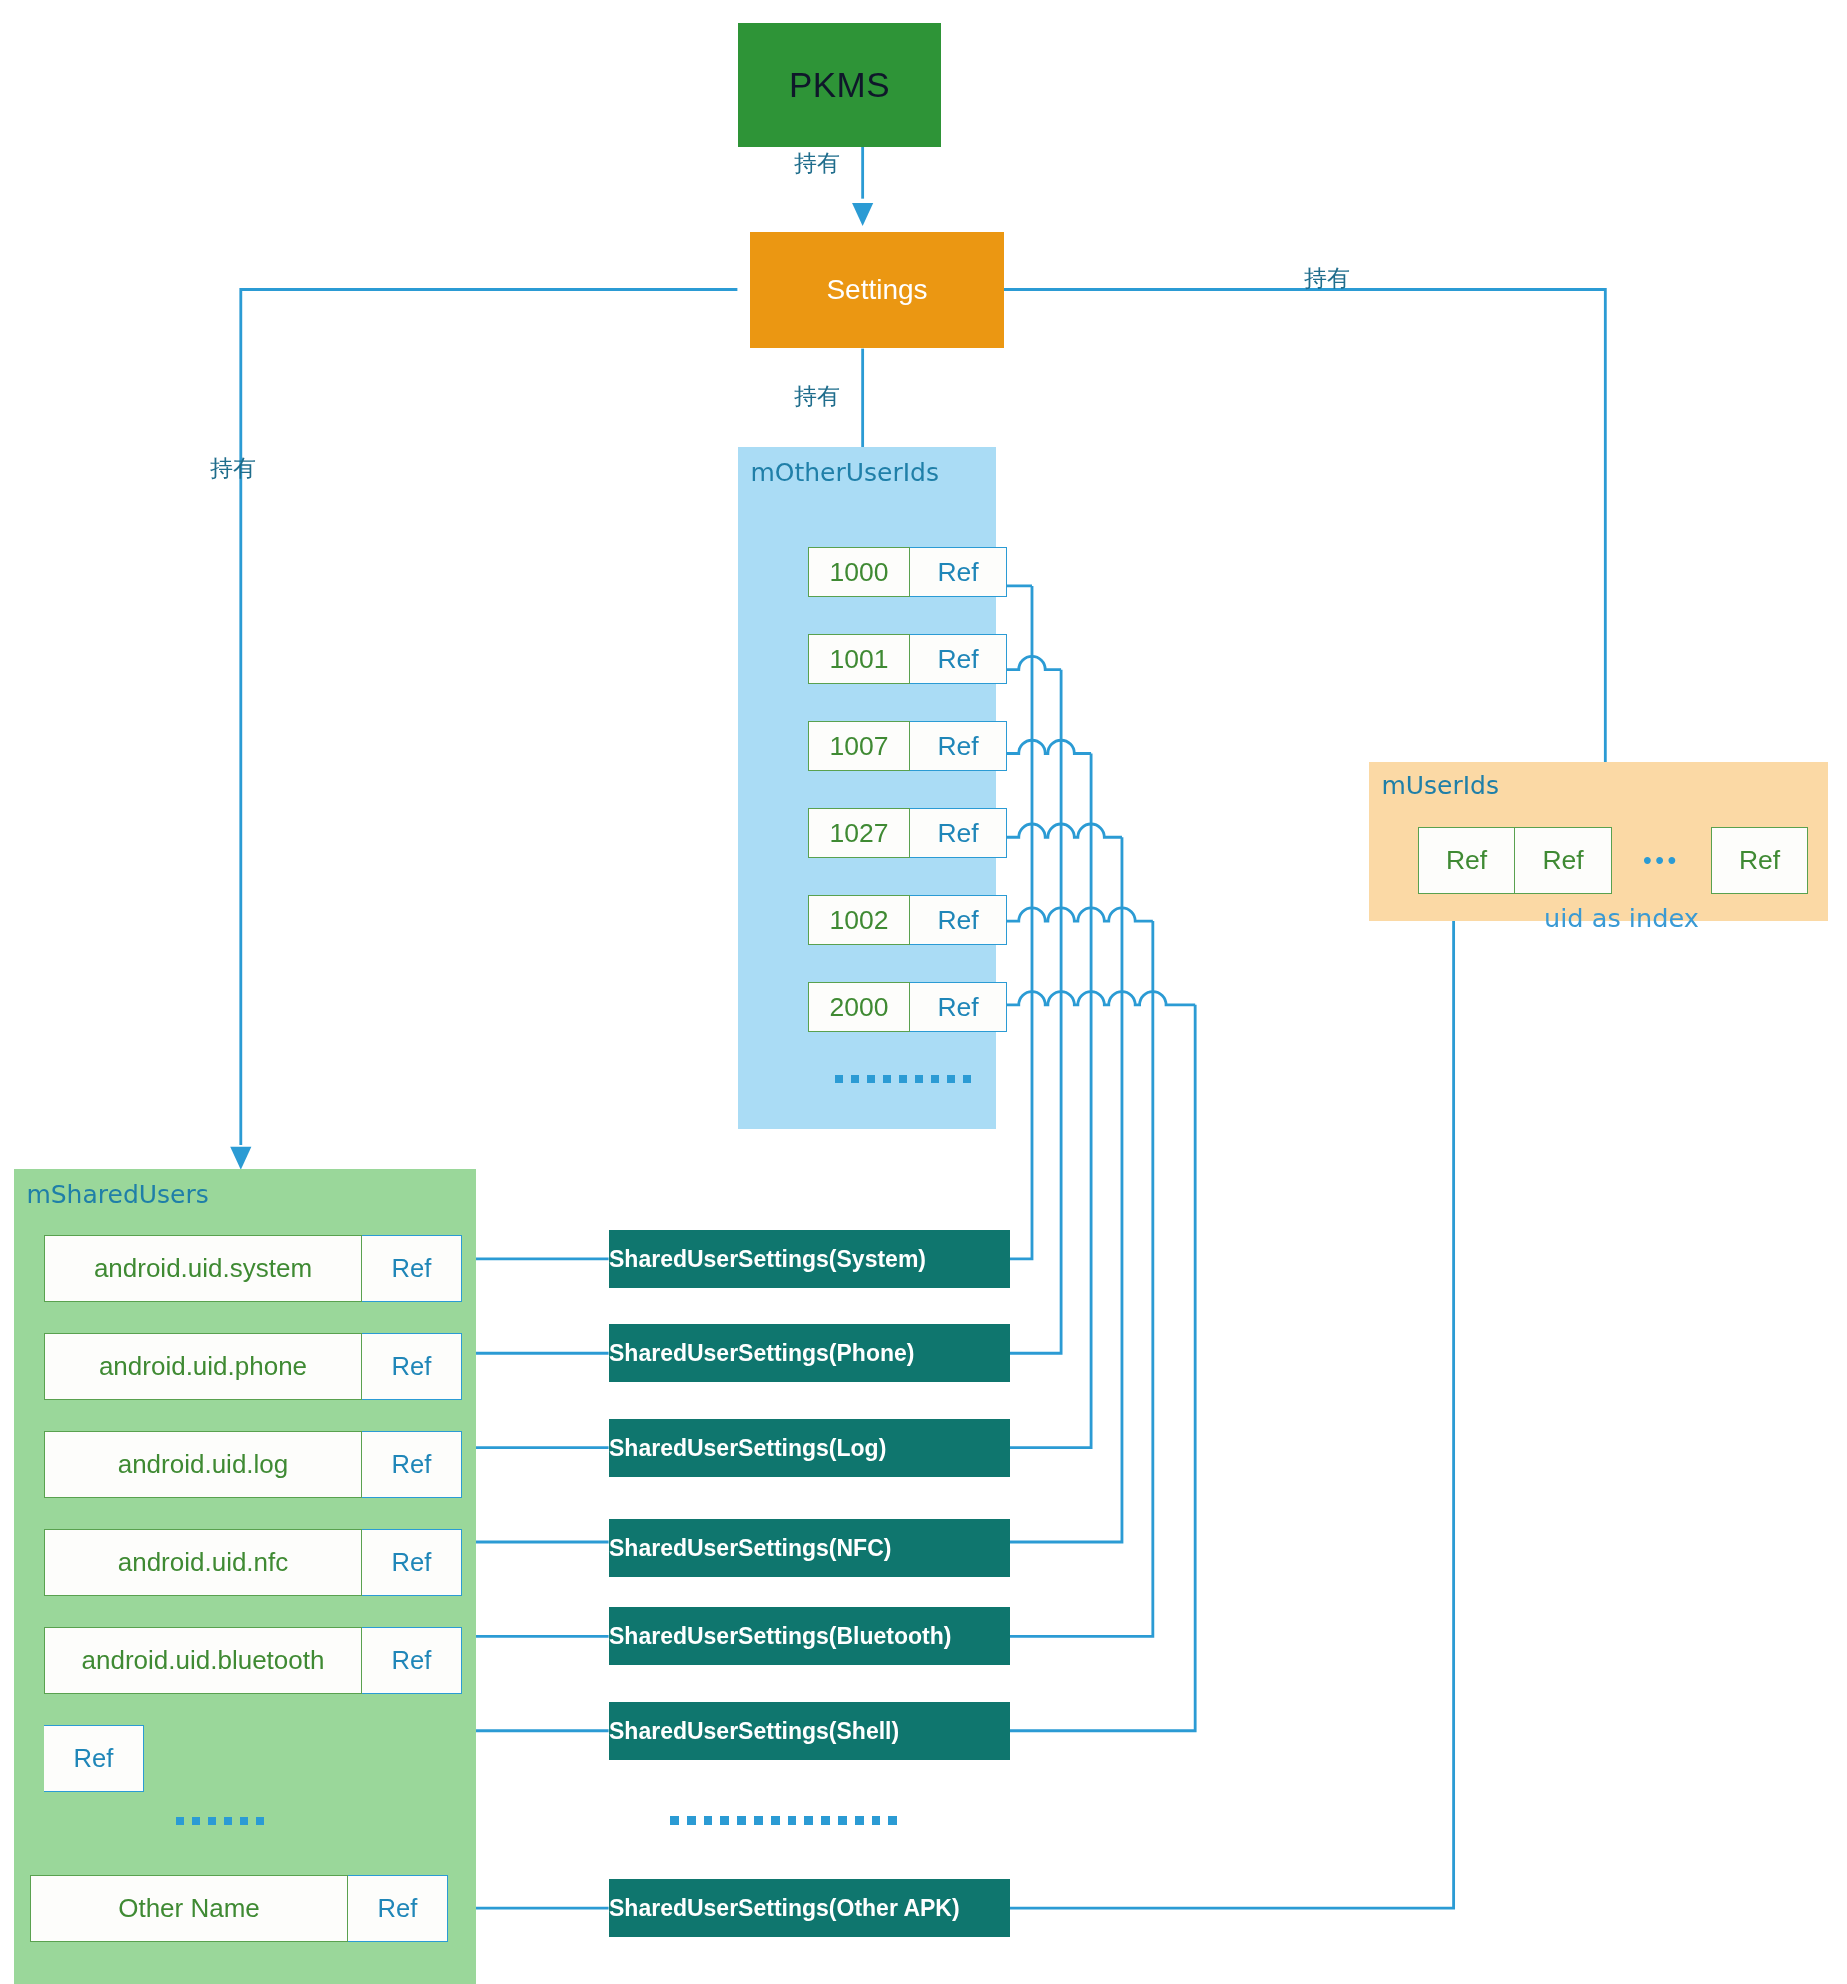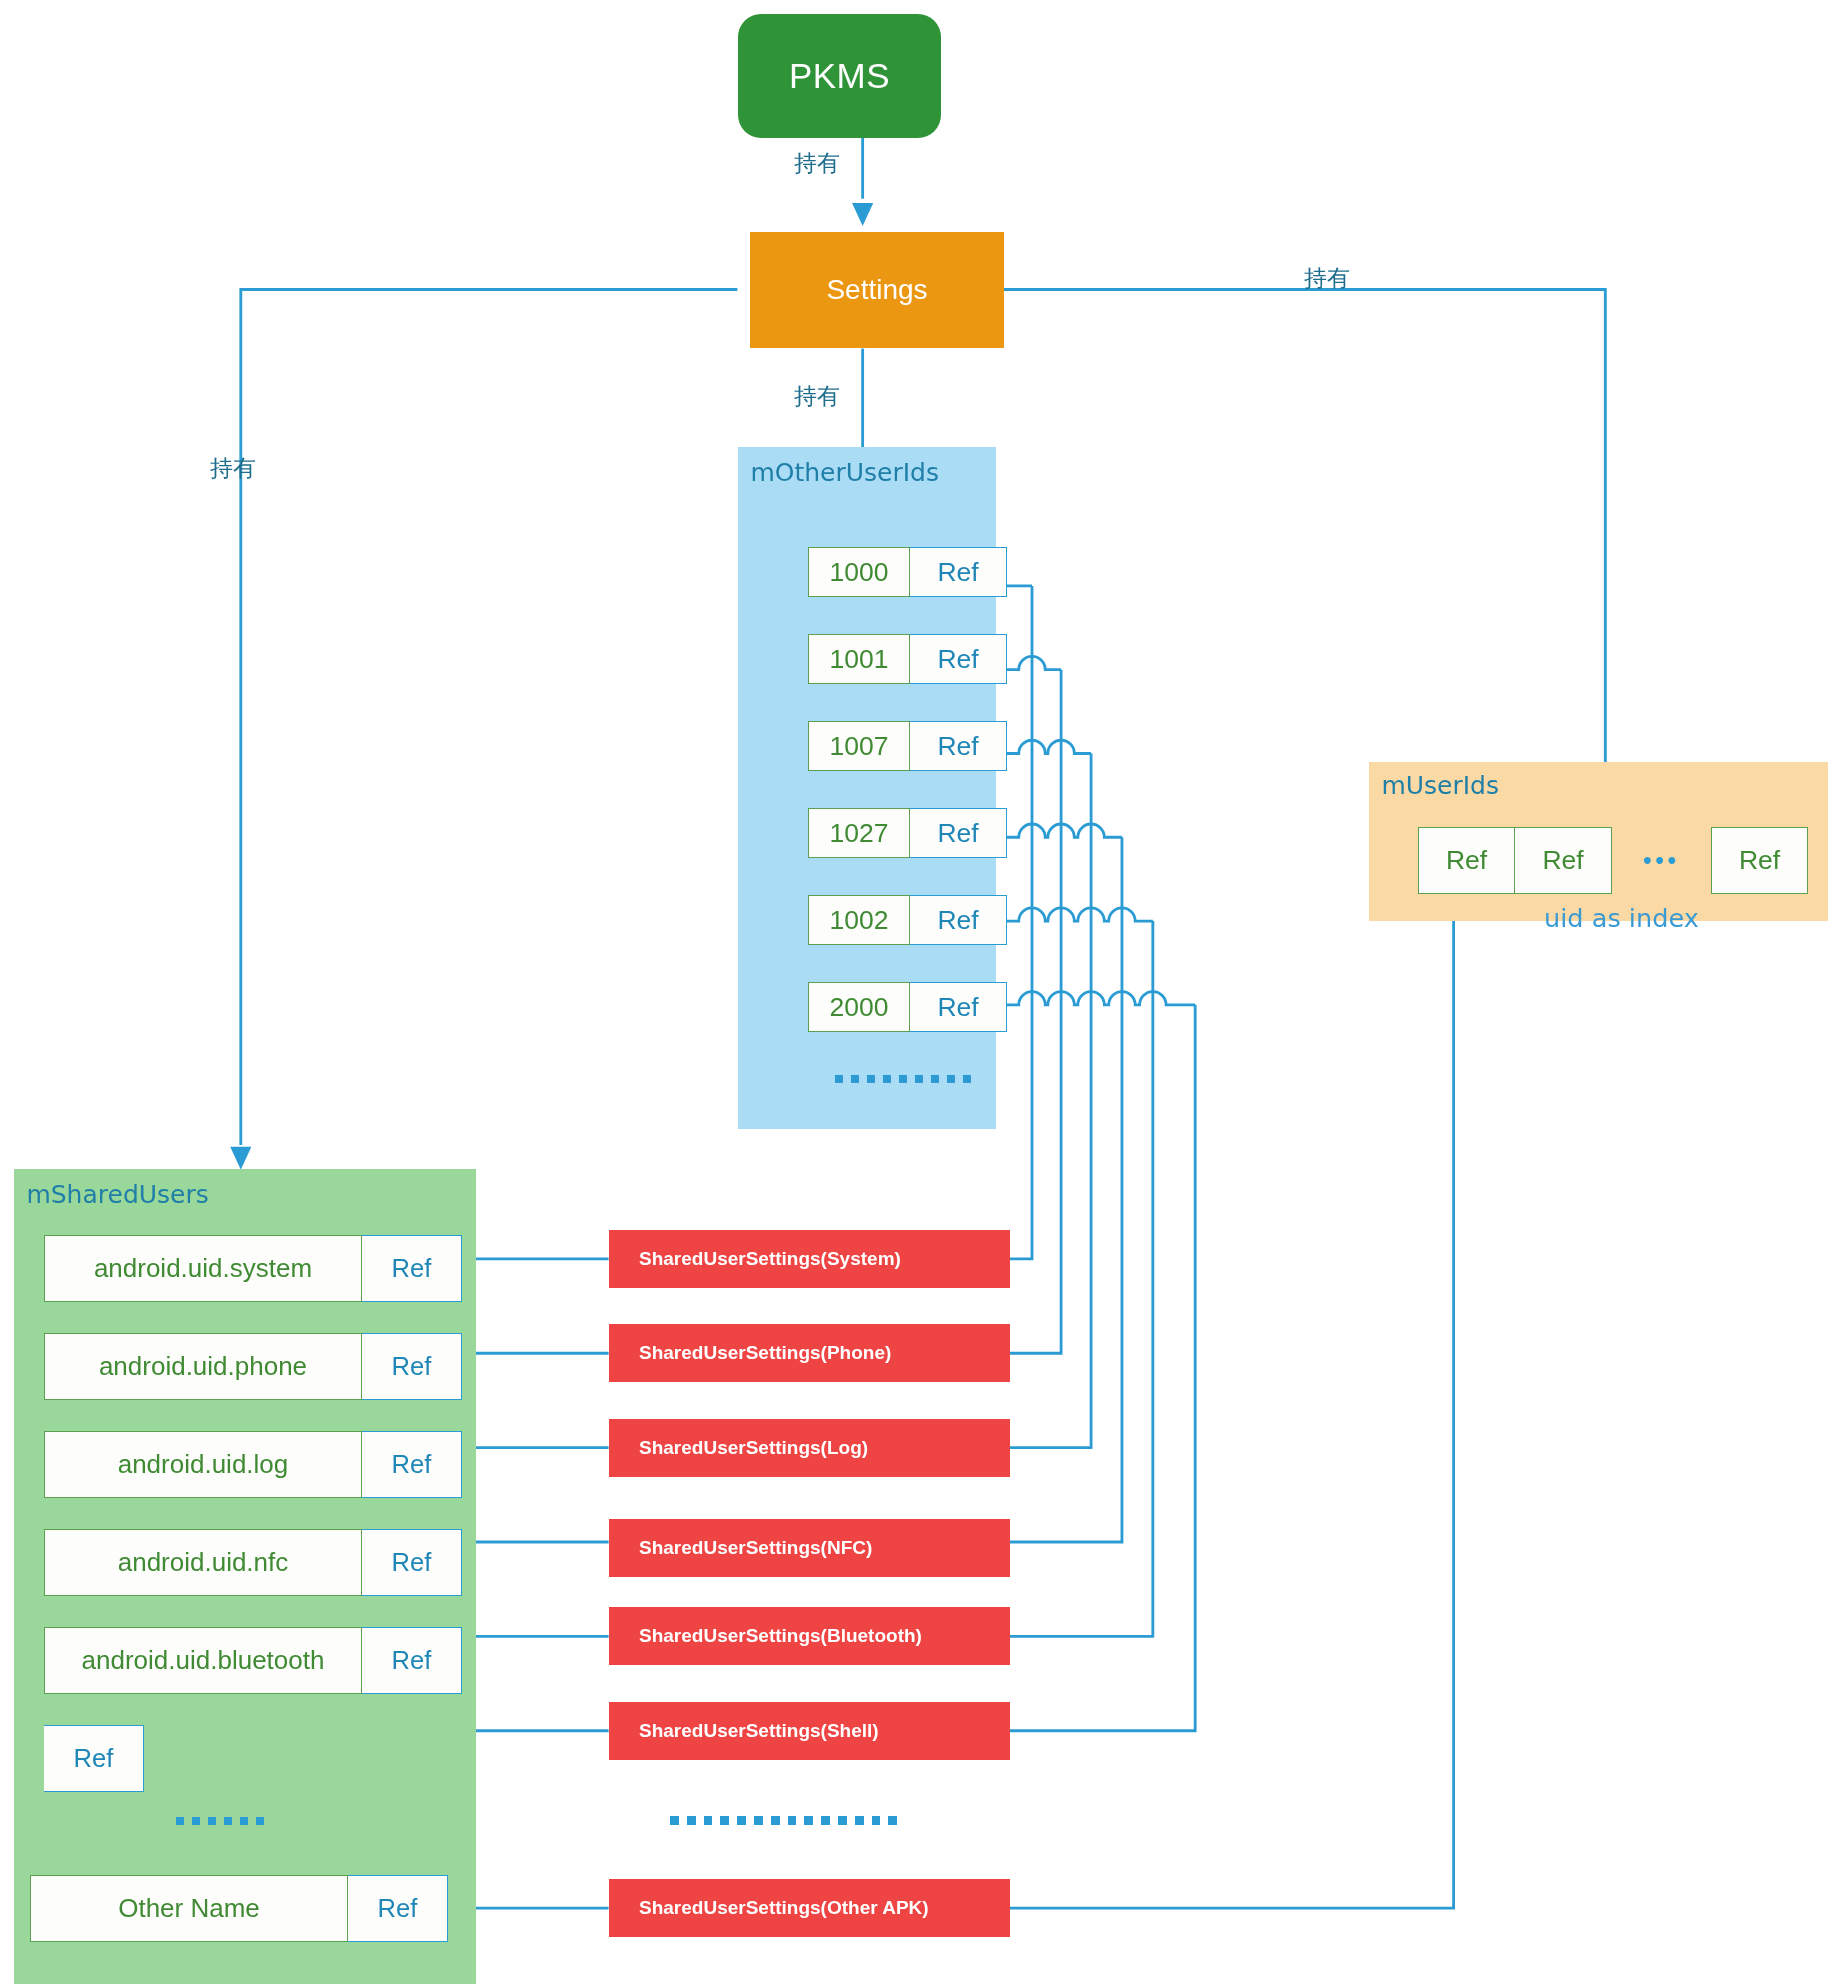--- a/index.html
+++ b/index.html
@@ -24,26 +24,25 @@
   .node{
     position:absolute;
     box-sizing:border-box;
     display:flex;
     align-items:center;
     justify-content:center;
   }
 
   
   .blk-pkms{
-    left:738px;top:14px;width:203px;height:124px;
+    left:738px;top:23px;width:203px;height:124px;
     background:#2e9437;
-    color:#ffffff;
+    color:#0f172a;
     font-size:35px;
     letter-spacing:0.4px;
-    border-radius:23px;
   }
   .blk-settings{
     left:738px;top:232px;width:254px;height:116px;
     background:#eb9712;
     color:#ffffff;
     font-size:28px;
     margin-left:12px;
   }
 
   
@@ -179,26 +178,26 @@
     position:absolute;left:30px;top:1875px;
     display:flex;height:67px;
   }
 
   
   .sus{
     position:absolute;
     left:609px;
     width:401px;
     height:58px;
-    background:#ef4444;
+    background:#0f766e;
     color:#ffffff;
-    font-size:19px;
+    font-size:23px;
     font-weight:bold;
     display:flex;align-items:center;
-    padding-left:30px;
+    padding-left:0;
     box-sizing:border-box;
   }
   .sus-dots{left:670px;top:1816px;}
   .sus-dots i{width:8.8px;height:8.8px;}
 </style>
 </head>
 <body>
 
 <div id="stage">
 

